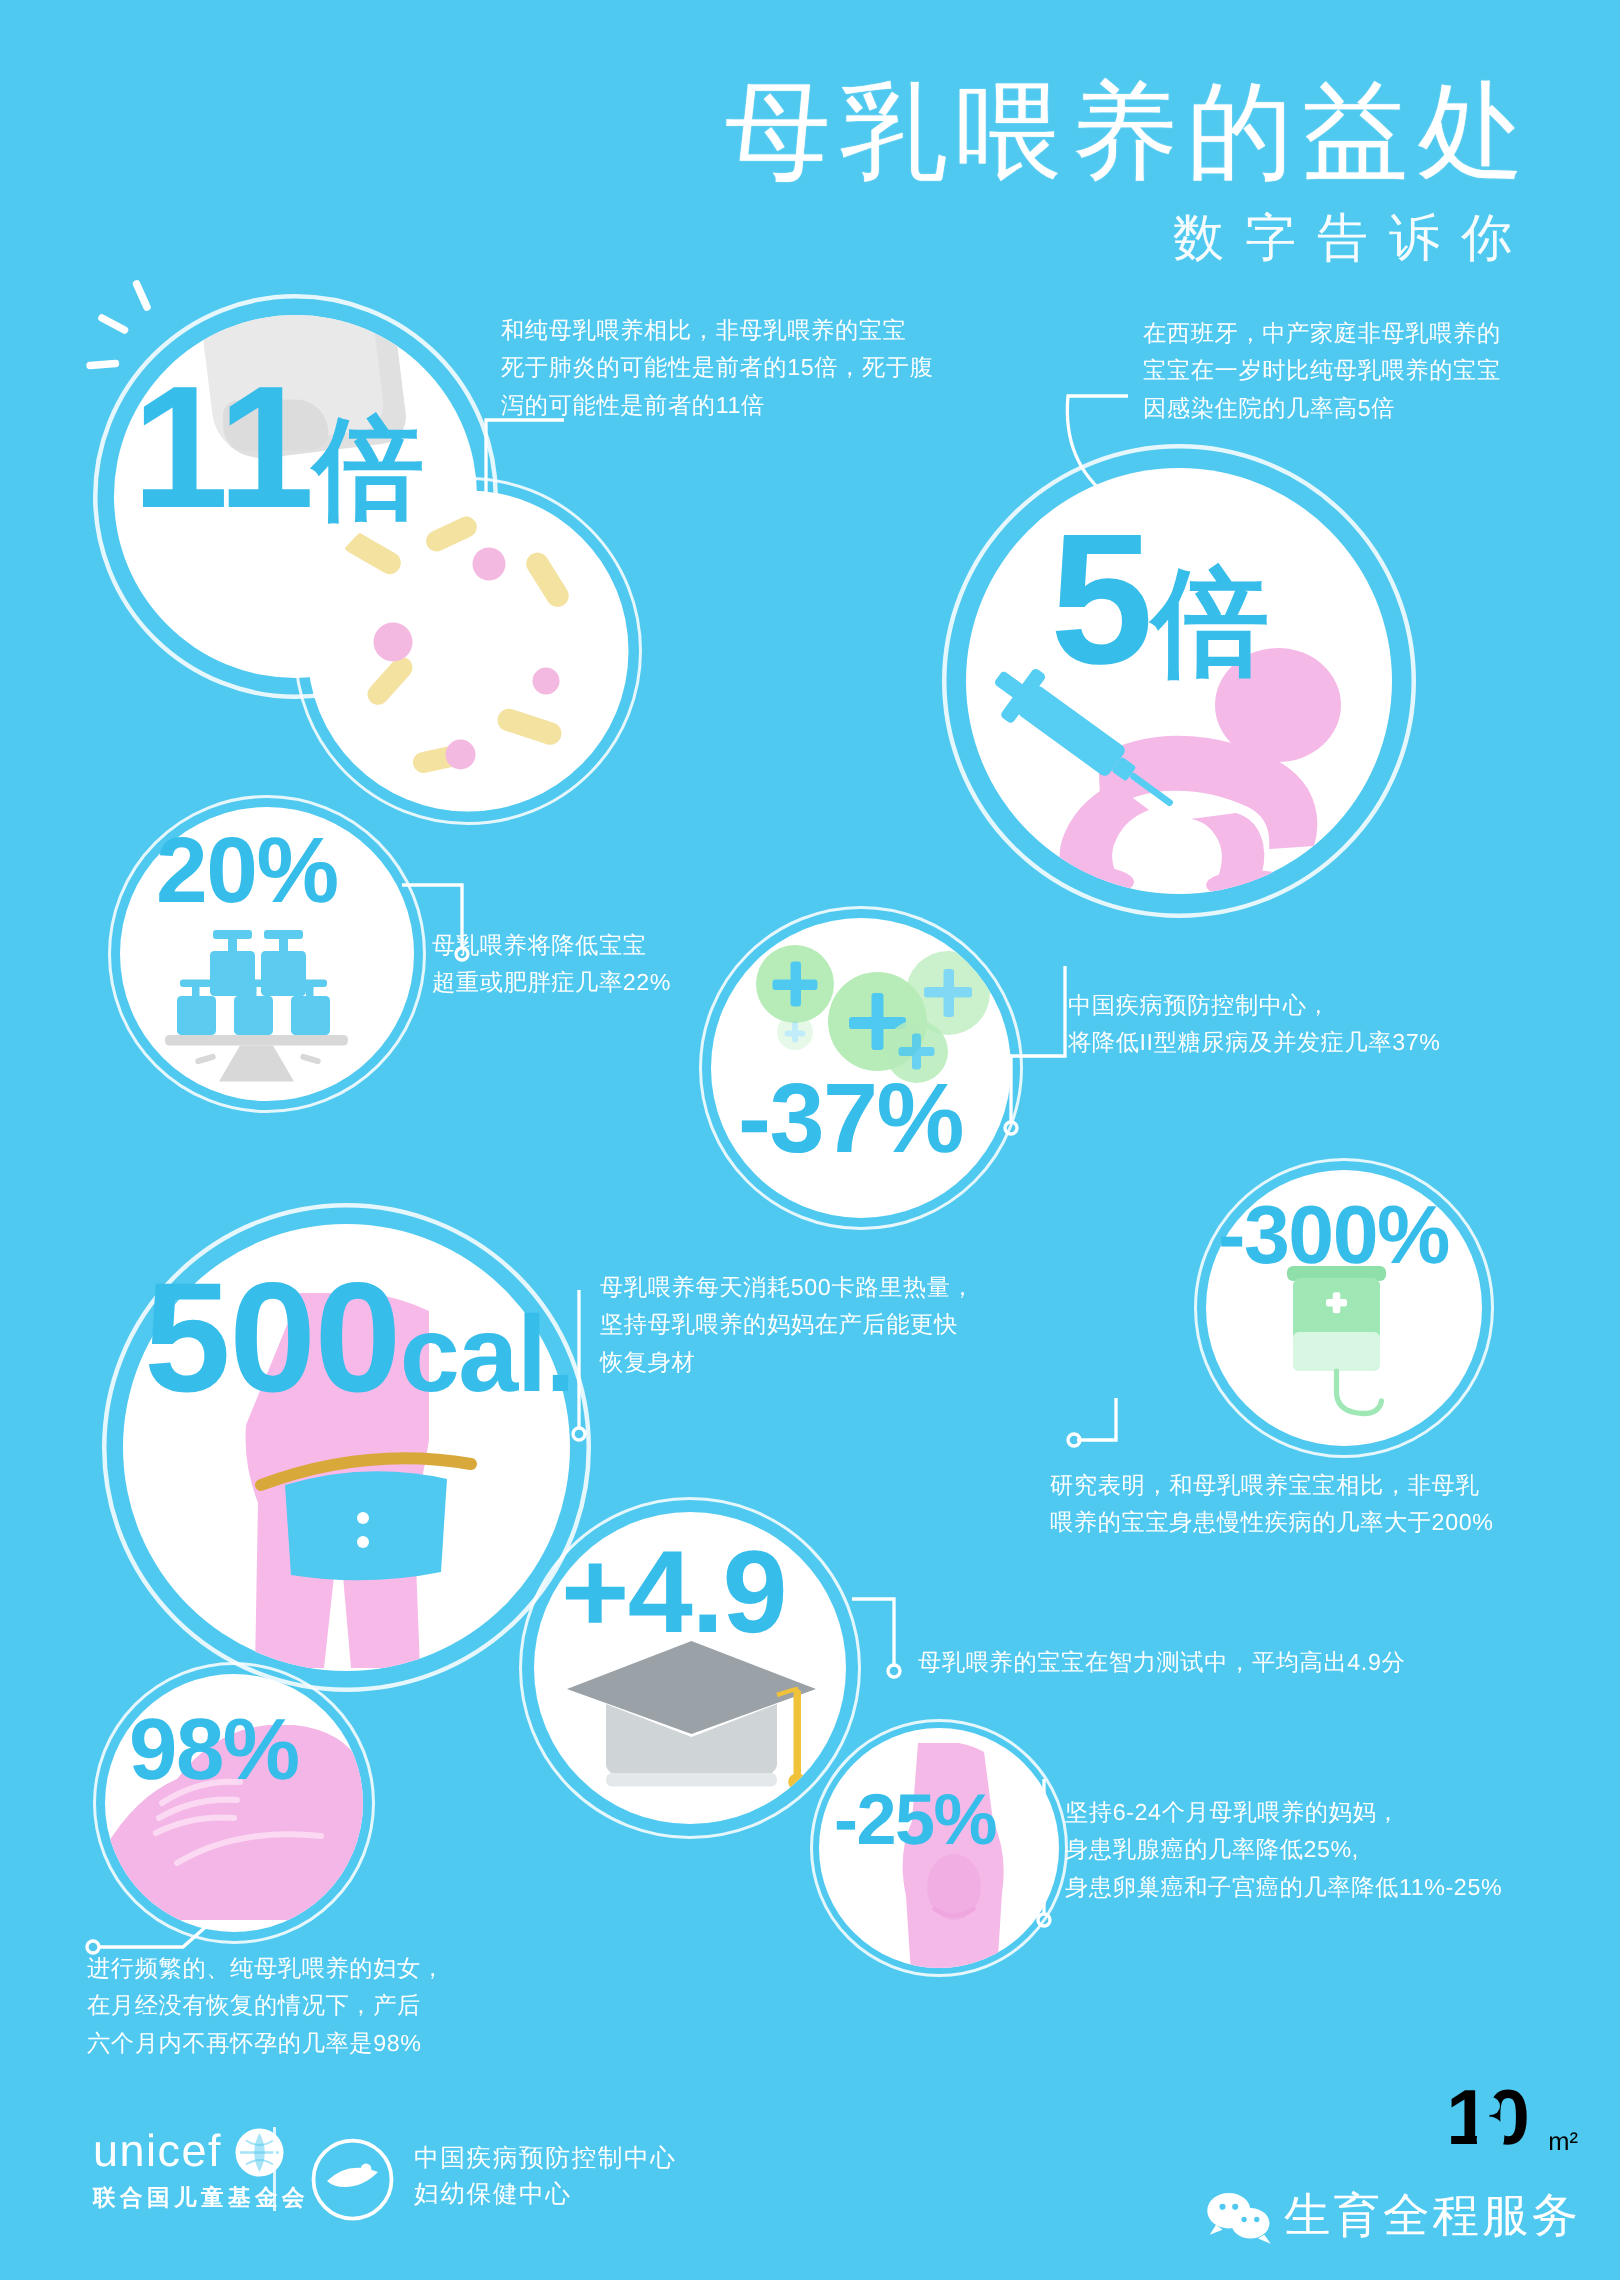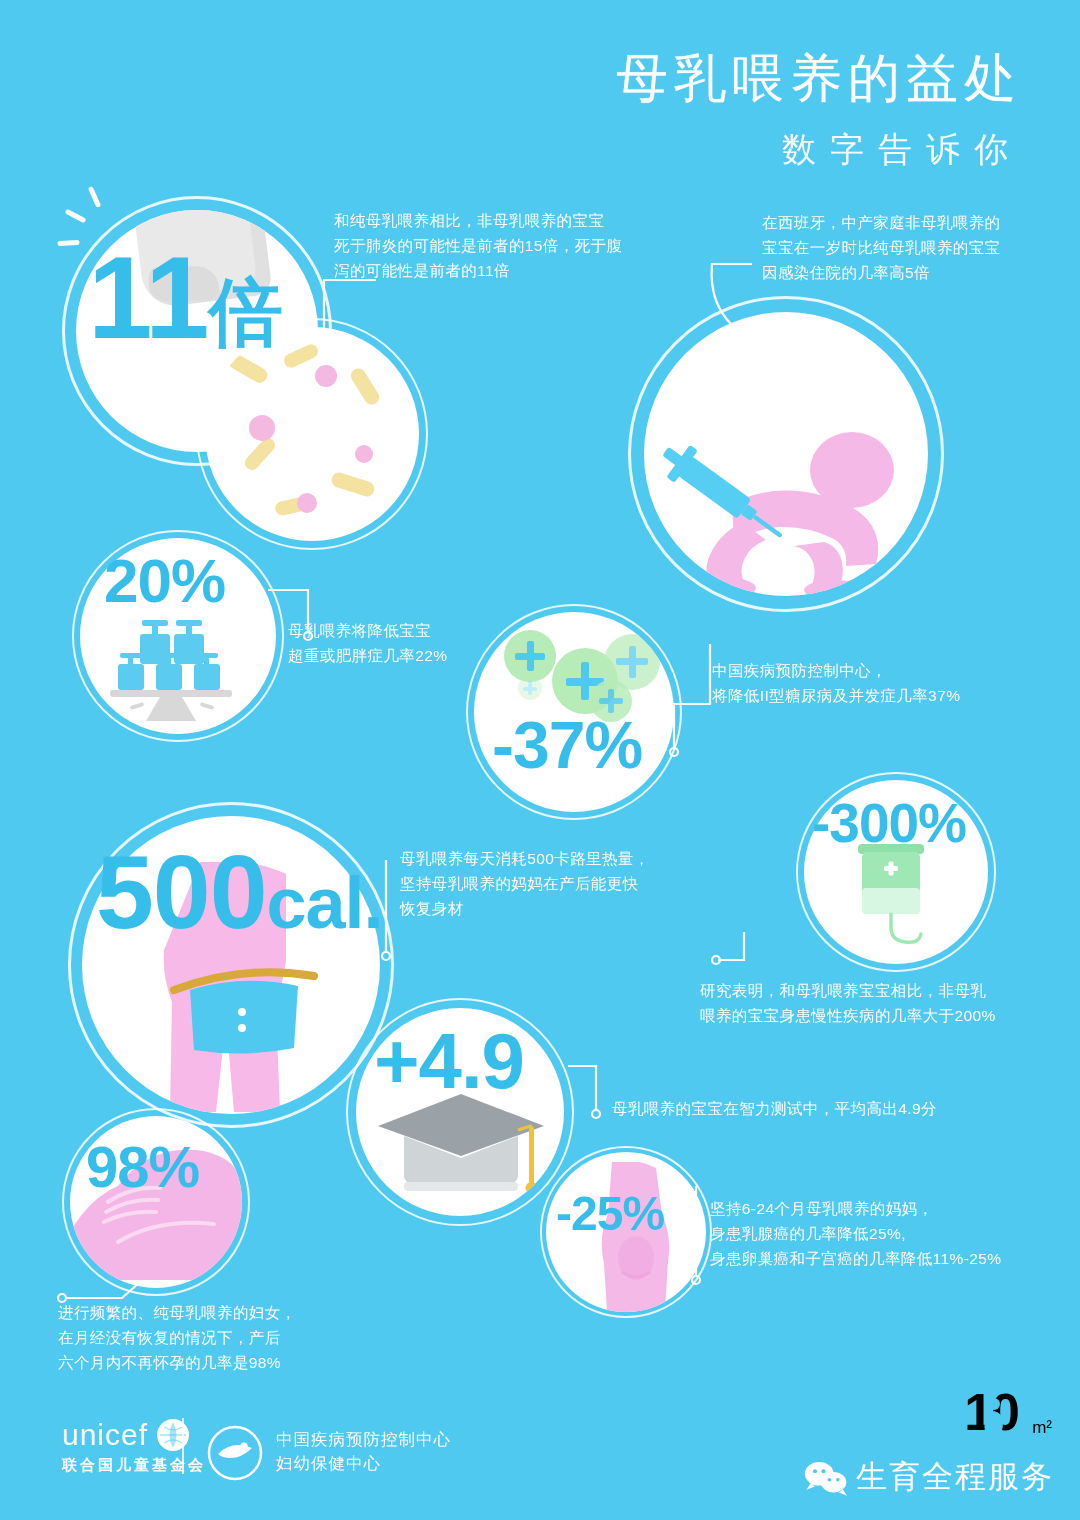--- a/index.html
+++ b/index.html
@@ -7,25 +7,25 @@
   body {
     width:1080px; height:1520px; position:relative; overflow:hidden;
     font-family:"Liberation Sans","DejaVu Sans",sans-serif;
     background:#4fc9f0;
   }
   .stage { position:absolute; inset:0; }
 
   
   .title-block { position:absolute; right:58px; top:50px; text-align:right; }
   .title {
-    font-size:52px; color:#ffffff; letter-spacing:6px; line-height:1.1;
+    font-size:71px; color:#ffffff; letter-spacing:6px; line-height:1.1;
     font-weight:400; text-shadow:0 0 1px rgba(255,255,255,.6);
   }
   .subtitle {
-    font-size:34px; color:#ffffff; letter-spacing:14px; margin-top:20px;
+    font-size:34px; color:#ffffff; letter-spacing:14px; margin-top:8px;
     opacity:.95;
   }
 
   
   .bubble {
     position:absolute; border-radius:50%;
     background:#ffffff; overflow:hidden;
   }
   .ring {
     position:absolute; border-radius:50%;
@@ -139,20 +139,23 @@
 
     <svg width="140" height="130" viewBox="0 0 140 130" style="position:absolute;left:12px;top:120px;">
       <g transform="rotate(36 70 65)">
         <rect x="18" y="52" width="74" height="24" rx="4" fill="#56cdf2"></rect>
         <rect x="10" y="44" width="10" height="40" rx="3" fill="#56cdf2"></rect>
         <rect x="-6" y="58" width="18" height="11" rx="3" fill="#56cdf2"></rect>
         <rect x="92" y="58" width="12" height="12" rx="2" fill="#56cdf2"></rect>
         <rect x="104" y="62" width="34" height="4.5" rx="2" fill="#56cdf2"></rect>
       </g>
     </svg>
+  </div>
+  <div class="bigstat" style="left:700px;top:338px;font-size:124px;">
+    <span>5</span><span class="unit" style="font-size:78px;">倍</span>
   </div>
   <div class="lead" style="left:678px;top:230px;">
     <svg width="80" height="110" viewBox="0 0 80 110">
       <path d="M62 102 Q30 78 34 34 L74 34" fill="none" stroke="#ffffff" stroke-width="2.2"></path>
       <circle cx="64" cy="104" r="4" fill="none" stroke="#ffffff" stroke-width="2.2"></circle>
     </svg>
   </div>
   <div class="note" style="left:762px;top:210px;width:300px;">在西班牙，中产家庭非母乳喂养的
 宝宝在一岁时比纯母乳喂养的宝宝
 因感染住院的几率高5倍</div>

